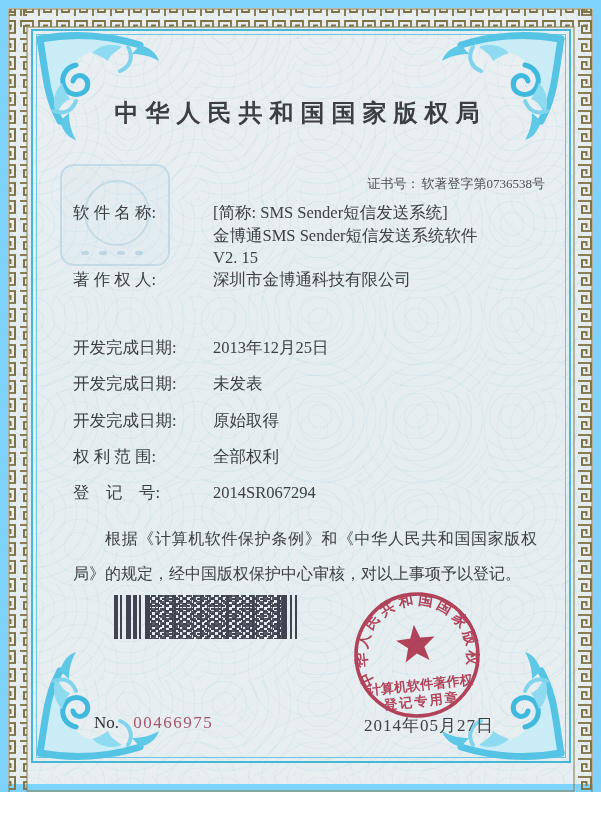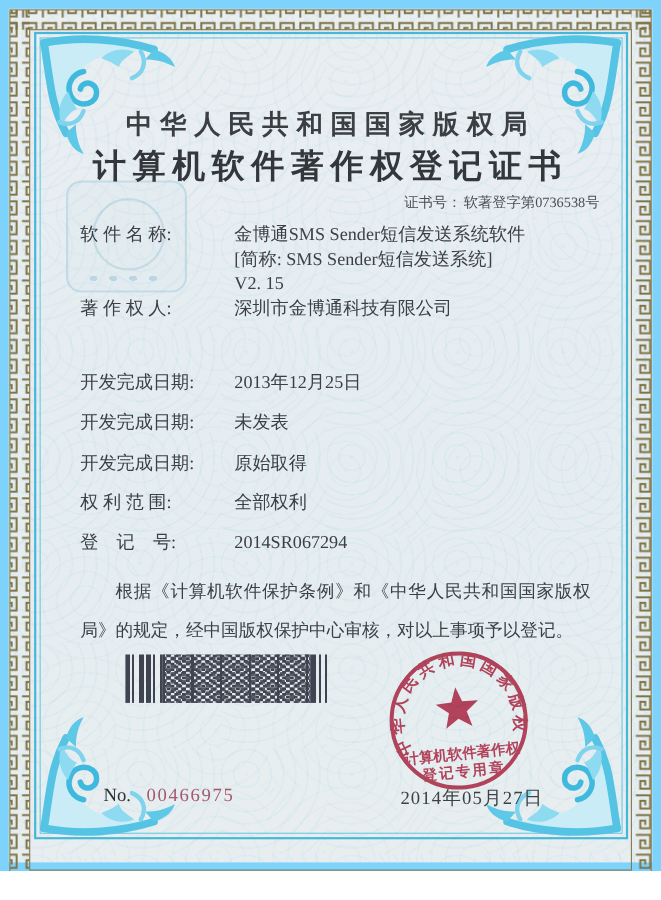--- a/index.html
+++ b/index.html
@@ -176,31 +176,30 @@
     </svg>
   <svg class="corner br" viewBox="0 0 135 112">
       <use href="#corner-flourish"></use>
     </svg>
 
   <div class="sticker"></div>
 
   <div class="content">
 
     <div class="authority">中华人民共和国国家版权局</div>
-    <div class="cert-title">计算机软件著作权登记证书</div>
 
     <div class="cert-no">
       <span class="lblc">证书号：</span><span class="val">软著登字第0736538号</span>
     </div>
 
     <div class="row" style="top:202px;">
       <span class="lbl">软 件 名 称:</span>
       <span class="val">
+        <span style="display:block">[简称: SMS Sender短信发送系统]</span>
         <span style="display:block">金博通SMS Sender短信发送系统软件</span>
-        <span style="display:block">[简称: SMS Sender短信发送系统]</span>
         <span style="display:block">V2. 15</span>
       </span>
     </div>
 
     <div class="row" style="top:269px;">
       <span class="lbl">著 作 权 人:</span>
       <span class="val">深圳市金博通科技有限公司</span>
     </div>
 
     <div class="row" style="top:337px;">

